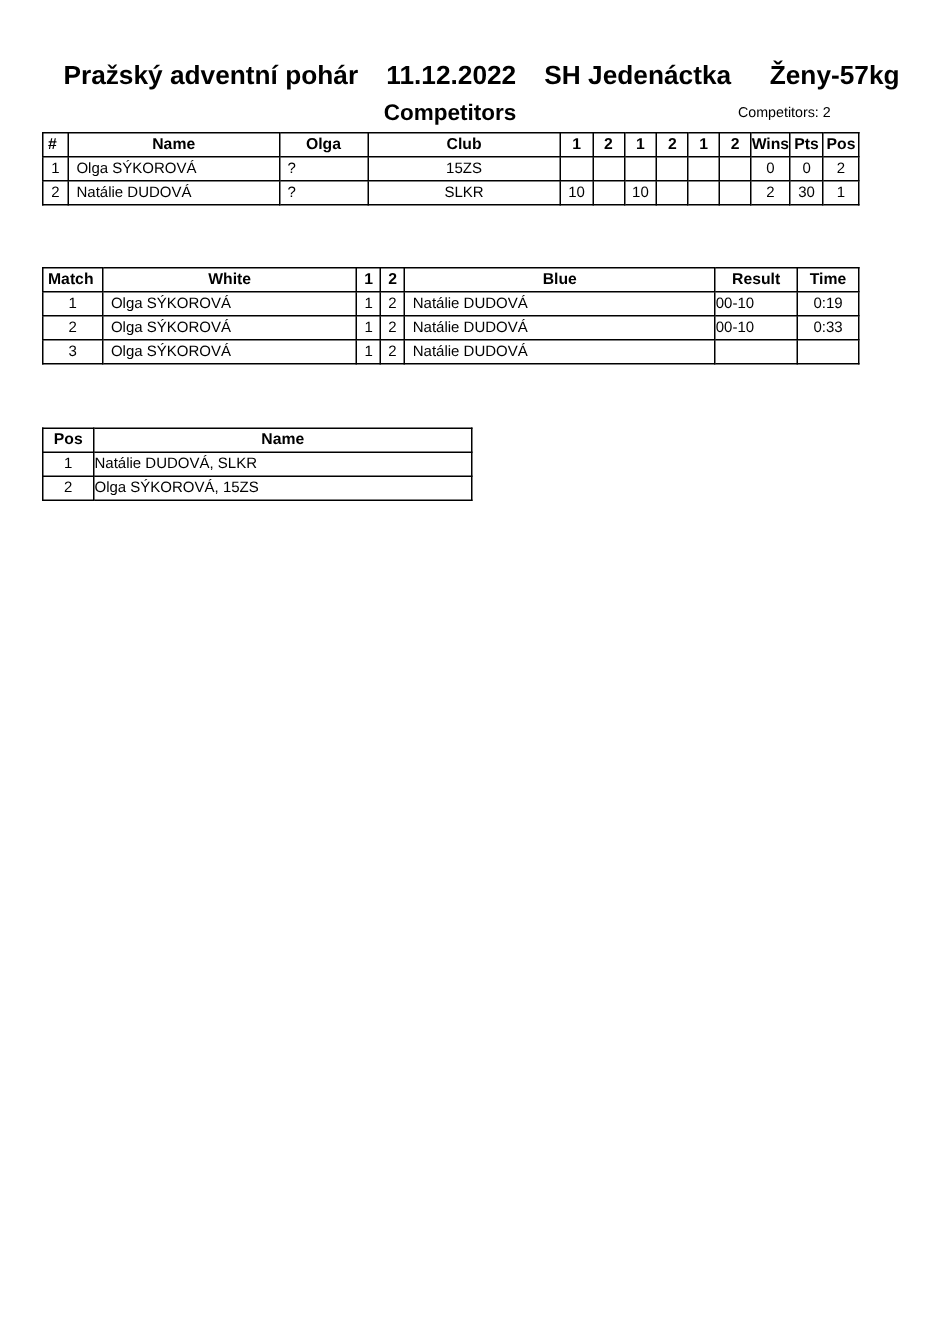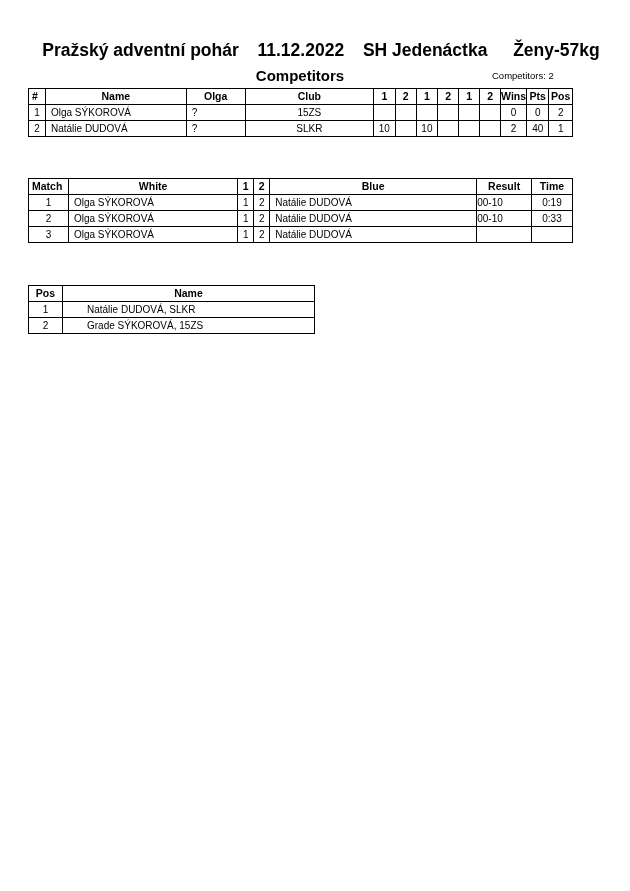--- a/index.html
+++ b/index.html
@@ -124,21 +124,21 @@
 
   
   #results-table {
     position: absolute;
     top: 285px;
     left: 28px;
   }
   #results-table th.r-h-pos { width: 34px; text-align: center; }
   #results-table th.r-h-name { width: 252px; text-align: center; }
   #results-table td.r-pos { width: 34px; text-align: center; }
-  #results-table td.r-name { width: 252px; padding-left: 24px; text-align: left; }
+  #results-table td.r-name { width: 252px; padding-left: 0; text-align: left; }
 </style>
 </head>
 <body>
 
 <div class="page">
 
   <div class="doc-header">
     <span class="seg">Pražský adventní pohár</span>
     <span class="gap"></span>
     <span class="seg">11.12.2022</span>
@@ -190,21 +190,21 @@
         <td class="c-name">Natálie DUDOVÁ</td>
         <td class="c-grade">?</td>
         <td class="c-club">SLKR</td>
         <td class="c-score">10</td>
         <td class="c-score"></td>
         <td class="c-score">10</td>
         <td class="c-score"></td>
         <td class="c-score"></td>
         <td class="c-score"></td>
         <td class="c-wins">2</td>
-        <td class="c-pts">40</td>
+        <td class="c-pts">30</td>
         <td class="c-pos">1</td>
       </tr>
     </tbody>
   </table>
 
 
   <table class="grid" id="matches-table">
     <thead>
       <tr>
         <th class="m-h-match">Match</th>
@@ -255,18 +255,18 @@
         <th class="r-h-name">Name</th>
       </tr>
     </thead>
     <tbody>
       <tr>
         <td class="r-pos">1</td>
         <td class="r-name">Natálie DUDOVÁ, SLKR</td>
       </tr>
       <tr>
         <td class="r-pos">2</td>
-        <td class="r-name">Grade SÝKOROVÁ, 15ZS</td>
+        <td class="r-name">Olga SÝKOROVÁ, 15ZS</td>
       </tr>
     </tbody>
   </table>
 
 </div>
 
 </body></html>

